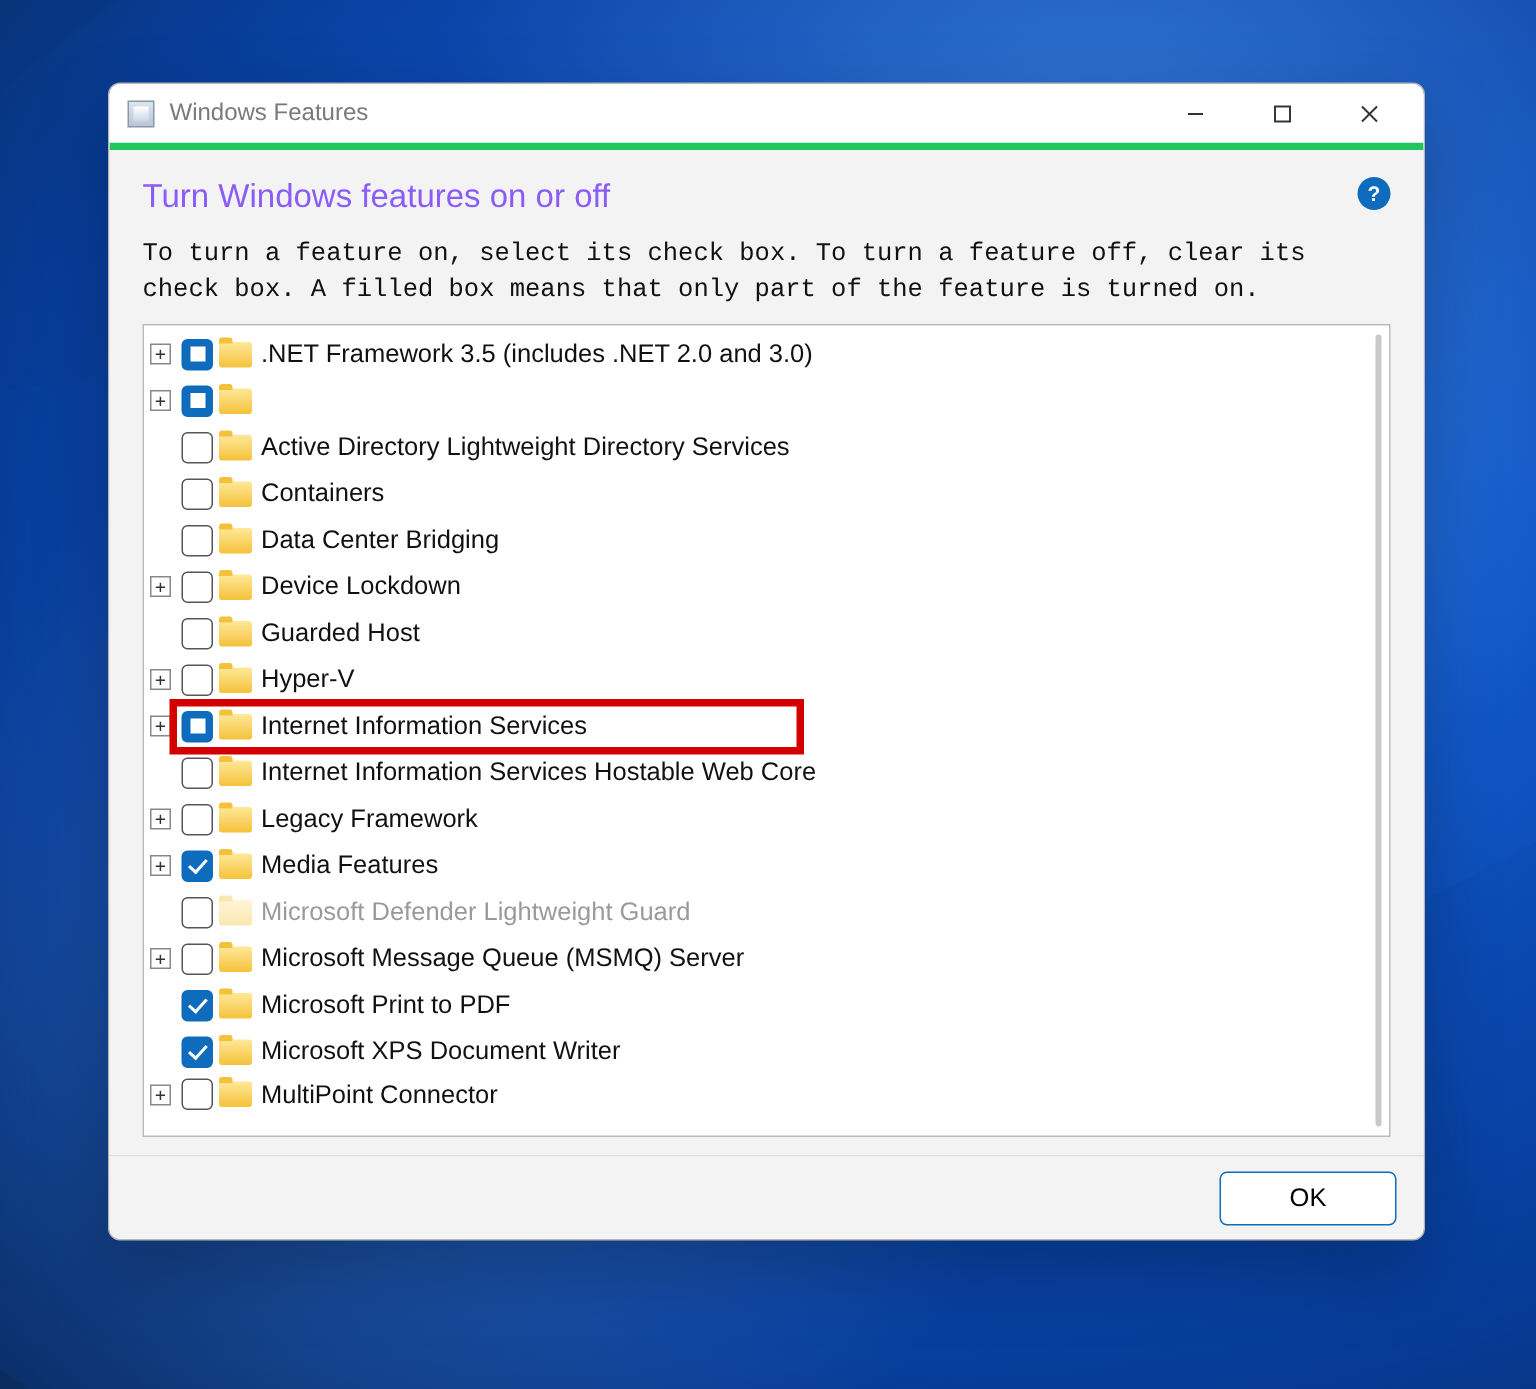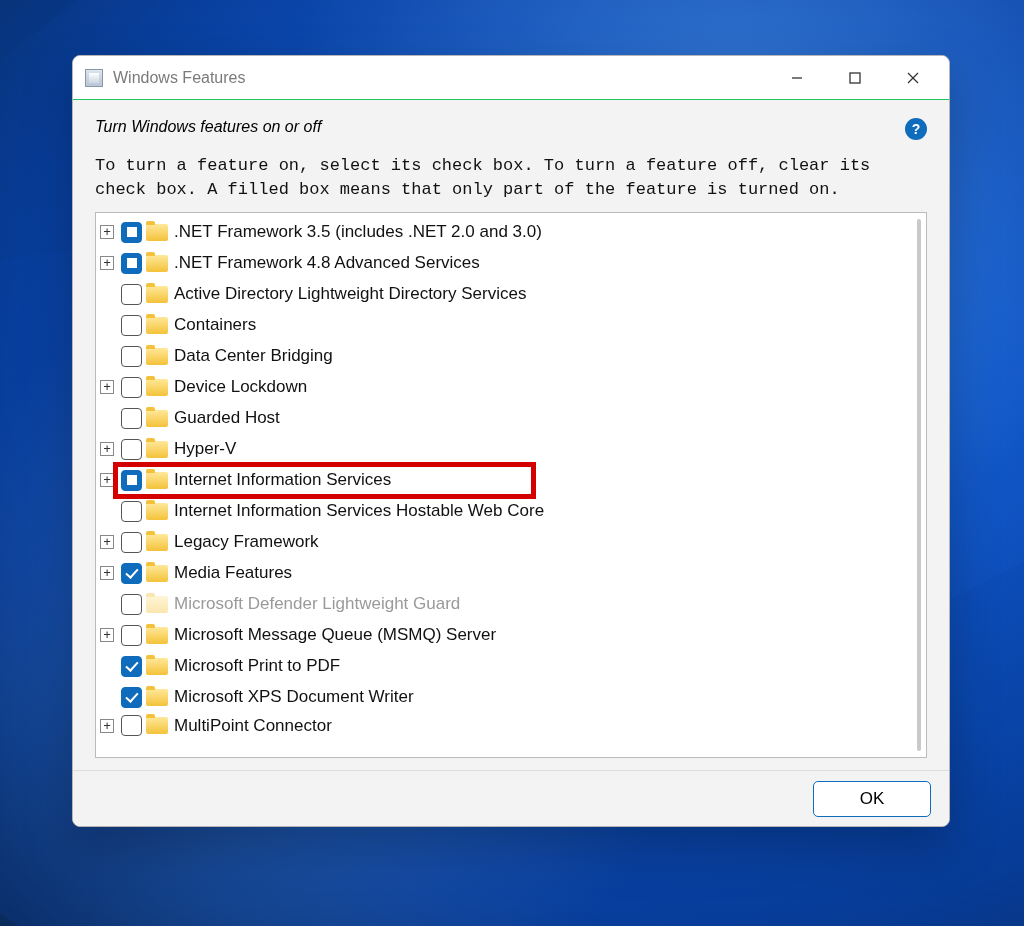--- a/index.html
+++ b/index.html
@@ -38,21 +38,21 @@
     border-radius:8px;
     box-shadow:0 20px 50px rgba(0,0,0,.25);
     display:flex; flex-direction:column;
     z-index:5;
   }
 
   .titlebar{
     height:44px;
     display:flex; align-items:center;
     padding:0 8px 0 12px;
-    border-bottom:1px solid #22c55e;
+    border-bottom:5px solid #22c55e;
     border-radius:8px 8px 0 0;
     background:#fff;
   }
   .titlebar .appicon{
     width:18px;height:18px;margin-right:10px;
     background:linear-gradient(#dde5ee,#b9c5d6);
     border:1px solid #8899aa;
     position:relative;
   }
   .titlebar .appicon::after{
@@ -74,22 +74,22 @@
     flex:1;
     padding:18px 22px 12px 22px;
     background:#f3f3f3;
     display:flex;flex-direction:column;
   }
   .header-row{
     display:flex;align-items:flex-start;justify-content:space-between;
     margin-bottom:14px;
   }
   .heading{
-    color:#000000;
-    font-size:16px; font-weight:400;font-style:italic;
+    color:#8b5cf6;
+    font-size:22px; font-weight:400;
   }
   .helpicon{
     width:22px;height:22px;border-radius:50%;
     background:#0f6cbd;color:#fff;
     display:flex;align-items:center;justify-content:center;
     font-weight:bold;font-size:14px;
   }
   .description{
     font-size:17px;color:#111;line-height:1.4;
     margin-bottom:10px;
@@ -231,21 +231,20 @@
           <div class="expander">+</div>
           <div class="chk partial"></div>
           <div class="folder"></div>
           <span class="label">.NET Framework 3.5 (includes .NET 2.0 and 3.0)</span>
         </div>
 
         <div class="row">
           <div class="expander">+</div>
           <div class="chk partial"></div>
           <div class="folder"></div>
-          <span class="label">.NET Framework 4.8 Advanced Services</span>
         </div>
 
         <div class="row">
           <div class="expander hidden"></div>
           <div class="chk"></div>
           <div class="folder"></div>
           <span class="label">Active Directory Lightweight Directory Services</span>
         </div>
 
         <div class="row">

